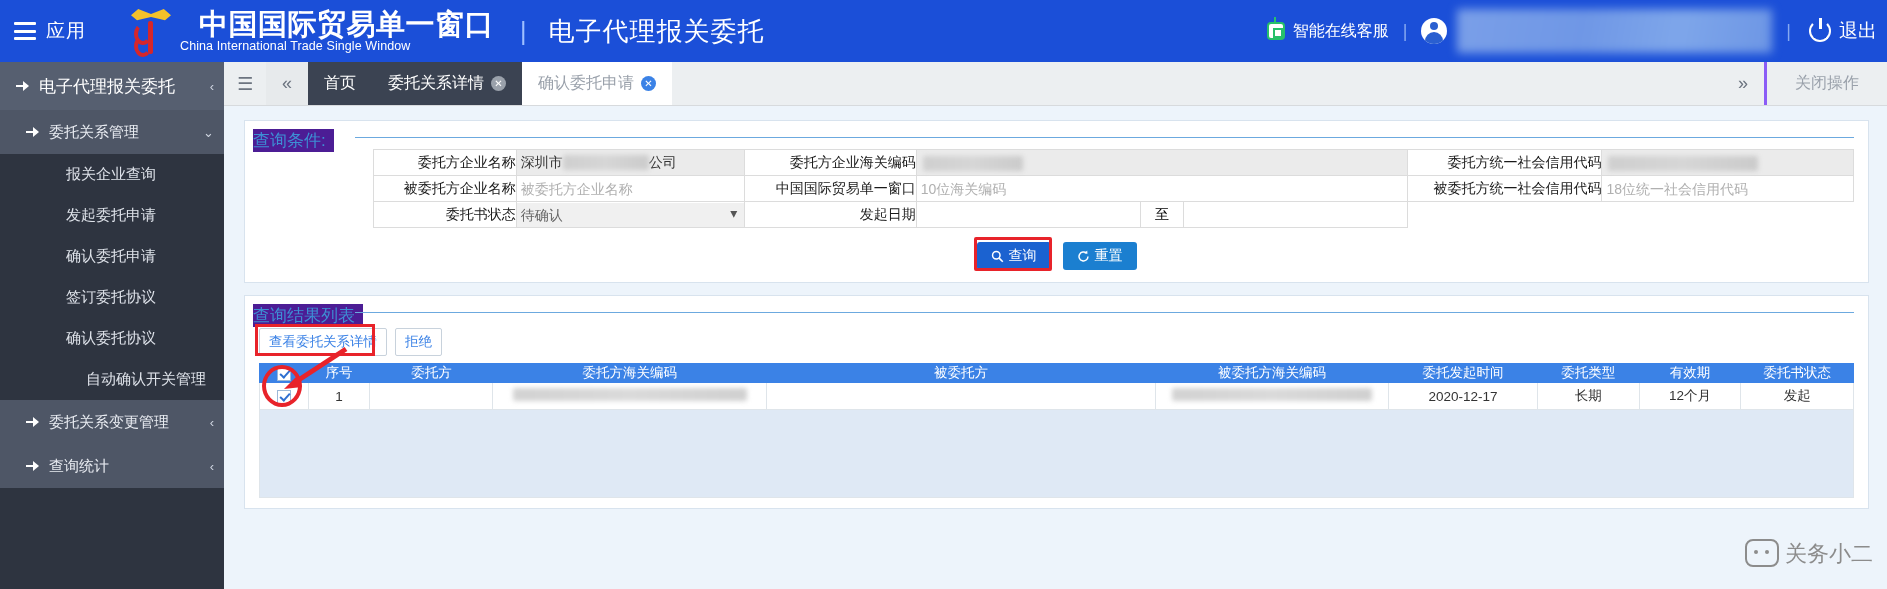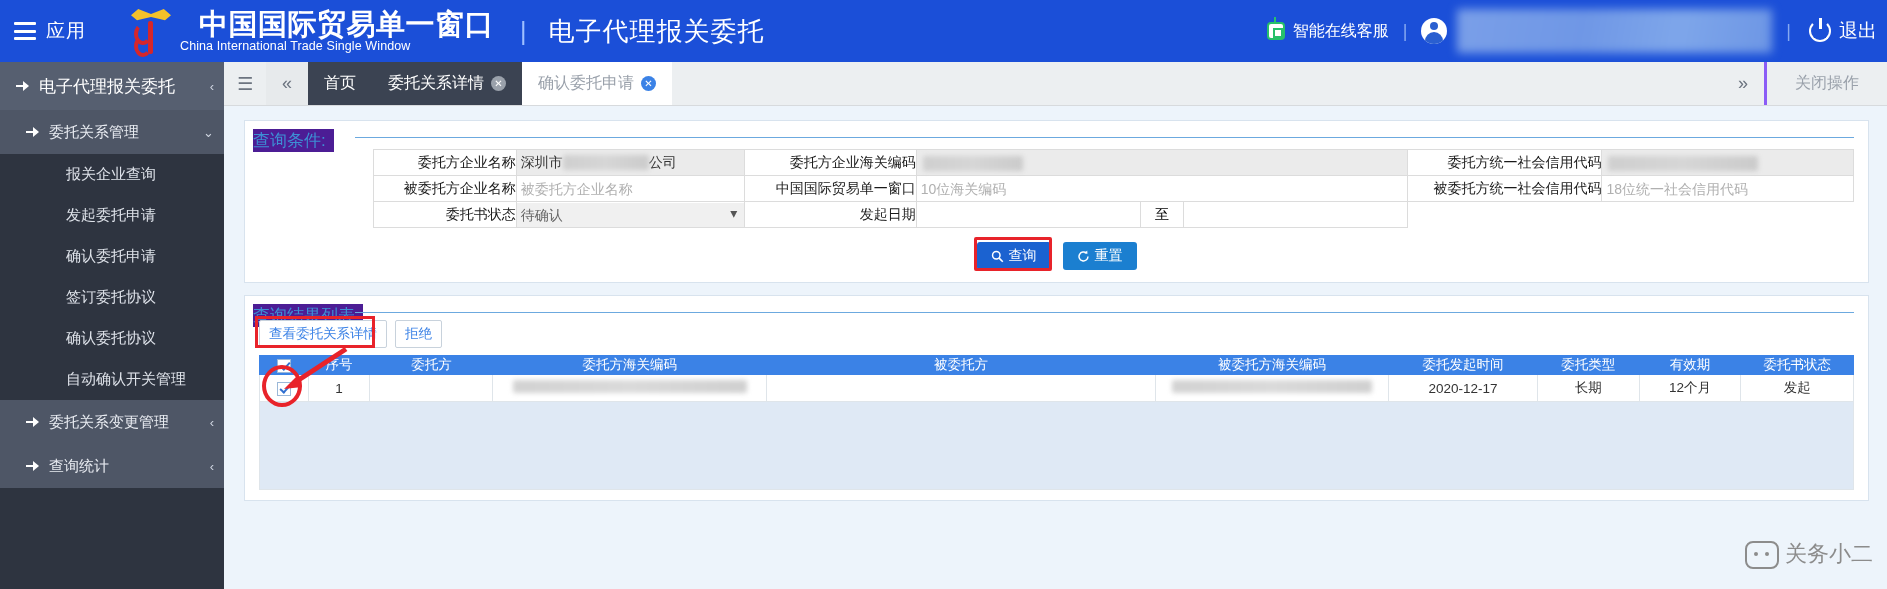--- a/index.html
+++ b/index.html
@@ -111,21 +111,21 @@
   .arrow-in:after {
     content:''; position:absolute; left:7px; top:1px; width:0; height:0;
     border-left: 6px solid #fff; border-top: 5px solid transparent; border-bottom: 5px solid transparent;
   }
   .side-grp .chev, .side-top .chev { margin-left:auto; font-size: 13px; color:#cfd5e0; }
   .side-sub {
     height: 41px; color:#dfe3ea; font-size: 15px;
     display:flex; align-items:center; padding-left: 66px;
     background:#2e3440;
   }
-  .side-sub.indent2 { padding-left: 66px; }
+  .side-sub.indent2 { padding-left: 86px; }
 
   
   #tabbar {
     position:absolute; top:62px; left:224px; width: 1663px; height: 44px;
     background:#eceff1; display:flex; align-items:stretch;
     border-bottom: 1px solid #d7dadd;
   }
   .tb-btn {
     width: 42px; display:flex; align-items:center; justify-content:center;
     color:#6c7480; font-size: 18px; cursor: pointer;
@@ -203,21 +203,21 @@
   }
   .btn-primary.sec { background:#1b7fd0; margin-left: 12px; }
   .hilite-search {
     position:absolute; left: 50%; transform: translateX(-50%) translateX(-44px);
     top: -3px; width: 78px; height: 34px; border: 3px solid #e8232a; border-radius: 2px;
     pointer-events:none;
   }
 
   
   #results { margin-top: 12px; }
-  .act-row { display:flex; gap: 8px; margin-top: 8px; position: relative; }
+  .act-row { display:flex; gap: 8px; margin-top: 16px; position: relative; }
   .act-btn {
     background:#fff; border: 1px solid #c8d2dc; border-radius: 2px;
     color:#3b82e6; font-size: 13.5px; padding: 4px 9px; cursor:pointer; font-family: inherit;
   }
   .hilite-detail {
     position:absolute; left: -4px; top: -4px; width: 120px; height: 32px;
     border: 3px solid #e8232a; pointer-events:none;
   }
   table.grid { border-collapse: collapse; width: 100%; margin-top: 7px; table-layout: fixed; }
   table.grid th {
@@ -243,21 +243,21 @@
 
   
   #anno-circle {
     position:absolute; left: 262px; top: 365px; width: 40px; height: 42px;
     border: 4px solid #e8232a; border-radius: 50%; z-index: 40; pointer-events:none;
   }
   #anno-arrow { position:absolute; left: 278px; top: 345px; z-index: 41; pointer-events:none; }
 
   
   #watermark {
-    position:absolute; right: 14px; bottom: 20px; display:flex; align-items:flex-end;
+    position:absolute; right: 14px; bottom: 20px; display:flex; align-items:flex-start;
     gap: 6px; color:#8c8c8c; font-size: 22px;
   }
   #watermark .wm-icon {
     width: 34px; height: 28px; border: 2.5px solid #8c8c8c; border-radius: 8px;
     position: relative;
   }
   #watermark .wm-icon:before, #watermark .wm-icon:after {
     content:''; position:absolute; width: 4px; height:4px; border-radius:50%; background:#8c8c8c;
     top: 9px;
   }

